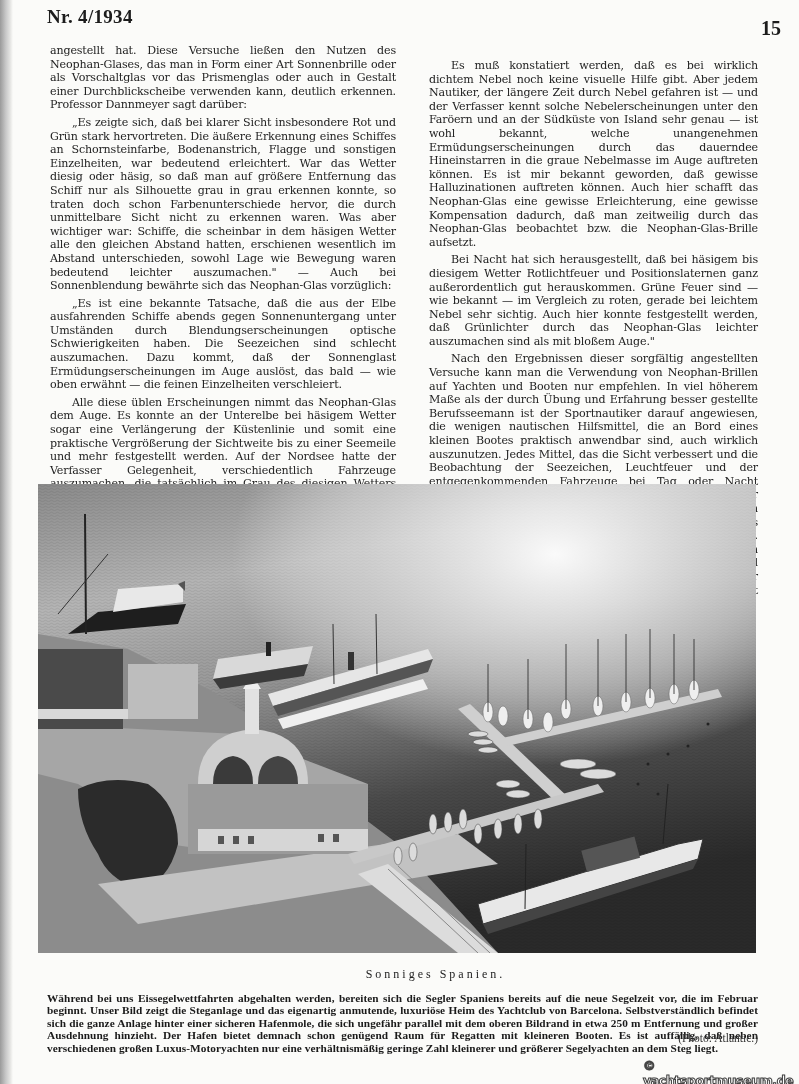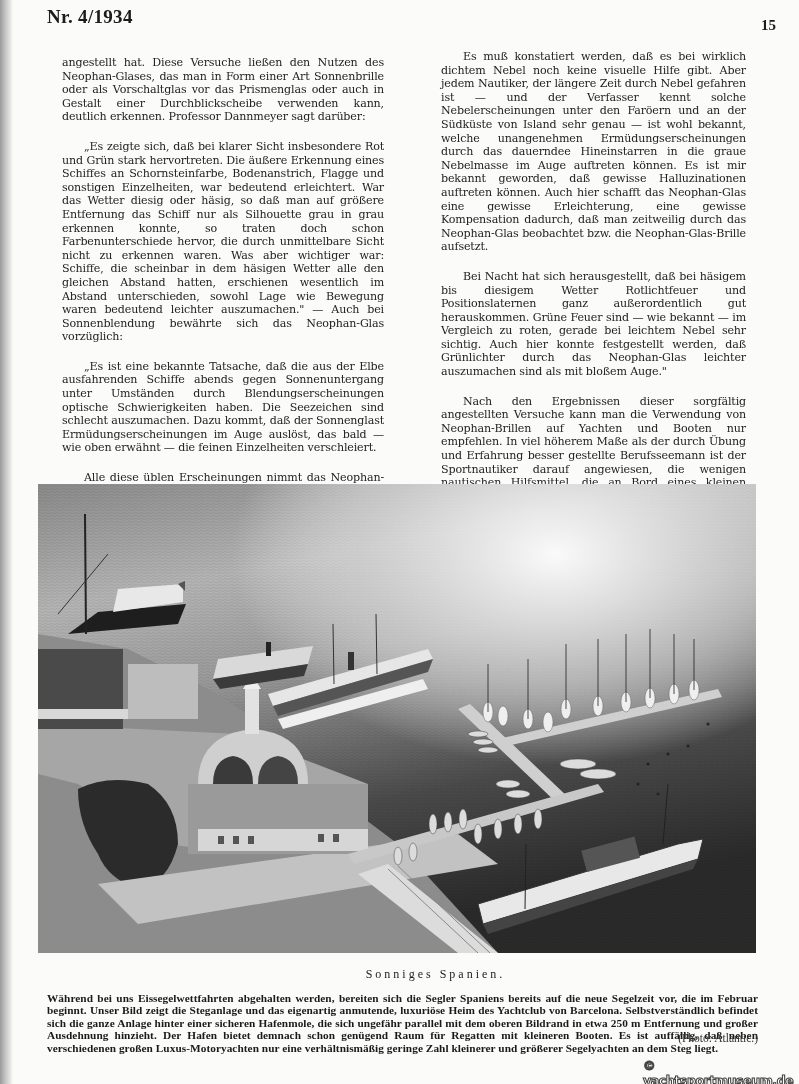--- a/index.html
+++ b/index.html
@@ -3,27 +3,27 @@
 <meta charset="utf-8">
 <style>
   html,body{margin:0;padding:0;}
   body{width:799px;height:1084px;background:#fbfbf9;position:relative;overflow:hidden;
        font-family:"DejaVu Serif","Liberation Serif",serif;color:#1c1c1c;}
   .binding{position:absolute;left:0;top:0;width:13px;height:1084px;
            background:linear-gradient(to right,#9a9a9a 0%,#c8c8c8 45%,#e6e6e4 80%,#fbfbf9 100%);}
   .header-issue{position:absolute;left:47px;top:6px;font-family:"Liberation Serif",serif;
                 font-weight:bold;font-size:19px;letter-spacing:0.3px;}
   .header-page{position:absolute;left:761px;top:17px;font-family:"Liberation Serif",serif;
-               font-weight:bold;font-size:15px;}
+               font-weight:bold;font-size:20px;}
   .col{position:absolute;font-family:"DejaVu Serif",serif;font-size:11.1px;line-height:13.6px;
        text-align:justify;color:#222;letter-spacing:-0.15px;}
-  .col p{margin:16px;text-indent:0;}
+  .col p{margin:4px;text-indent:0;}
   .col p.ind{text-indent:22px;}
   .col-left{left:46px;top:40px;width:354px;}
-  .col-right{left:425px;top:34px;width:337px;}
+  .col-right{left:425px;top:55px;width:337px;}
   .photo{position:absolute;left:38px;top:484px;width:718px;height:469px;overflow:hidden;}
   .photo svg{display:block;}
   .caption-title{position:absolute;left:0;width:799px;top:967px;text-align:center;
                  font-family:"Liberation Serif",serif;font-size:12px;letter-spacing:3px;color:#222;}
   .caption-title span{margin-left:72px;}
   .caption{position:absolute;left:47px;top:979px;width:711px;font-family:"Liberation Serif",serif;
            font-weight:bold;font-size:11.3px;line-height:12.4px;text-align:justify;color:#1a1a1a;letter-spacing:0.05px;margin-top:13px;}
   .credit{position:absolute;left:640px;top:1032px;width:118px;text-align:right;
           font-family:"Liberation Serif",serif;font-size:11.5px;color:#333;}
   .watermark{position:absolute;left:643px;top:1058px;font-family:"DejaVu Sans",sans-serif;

